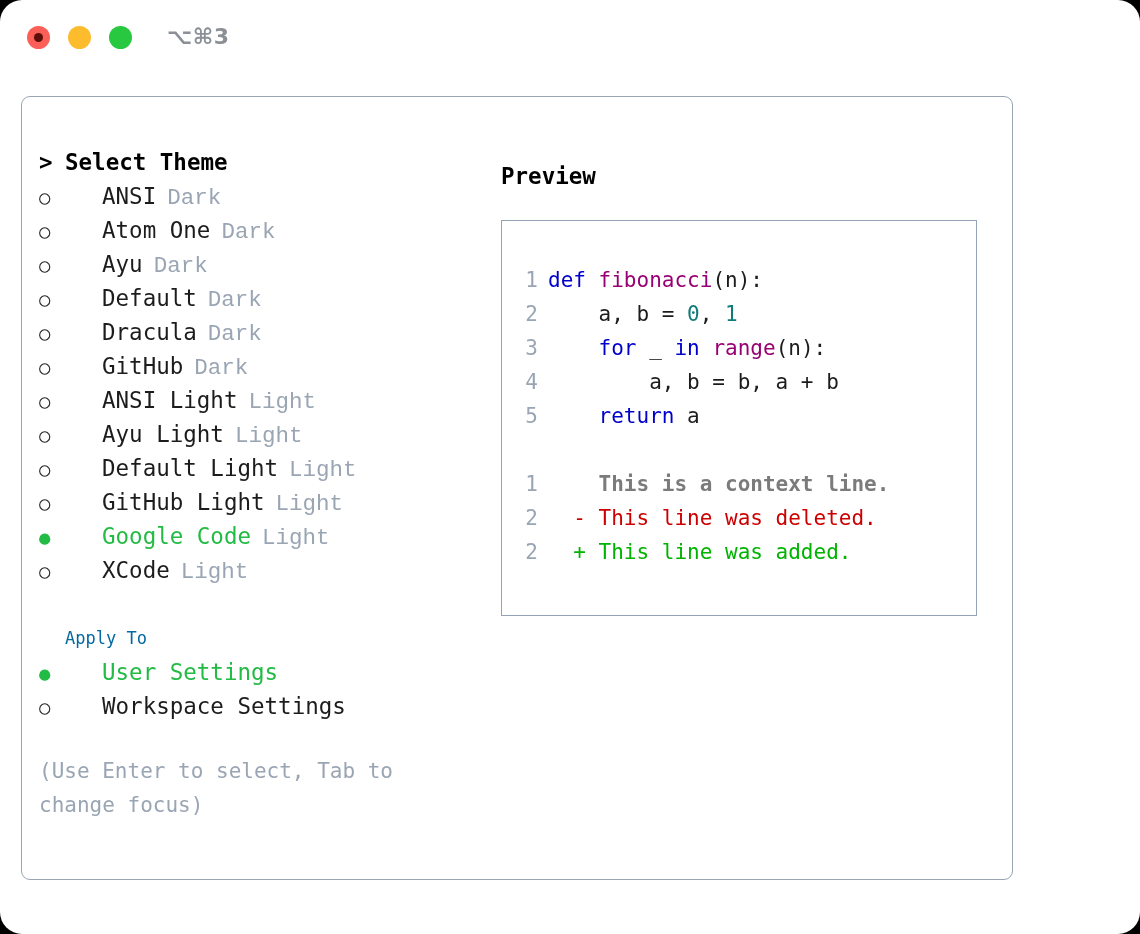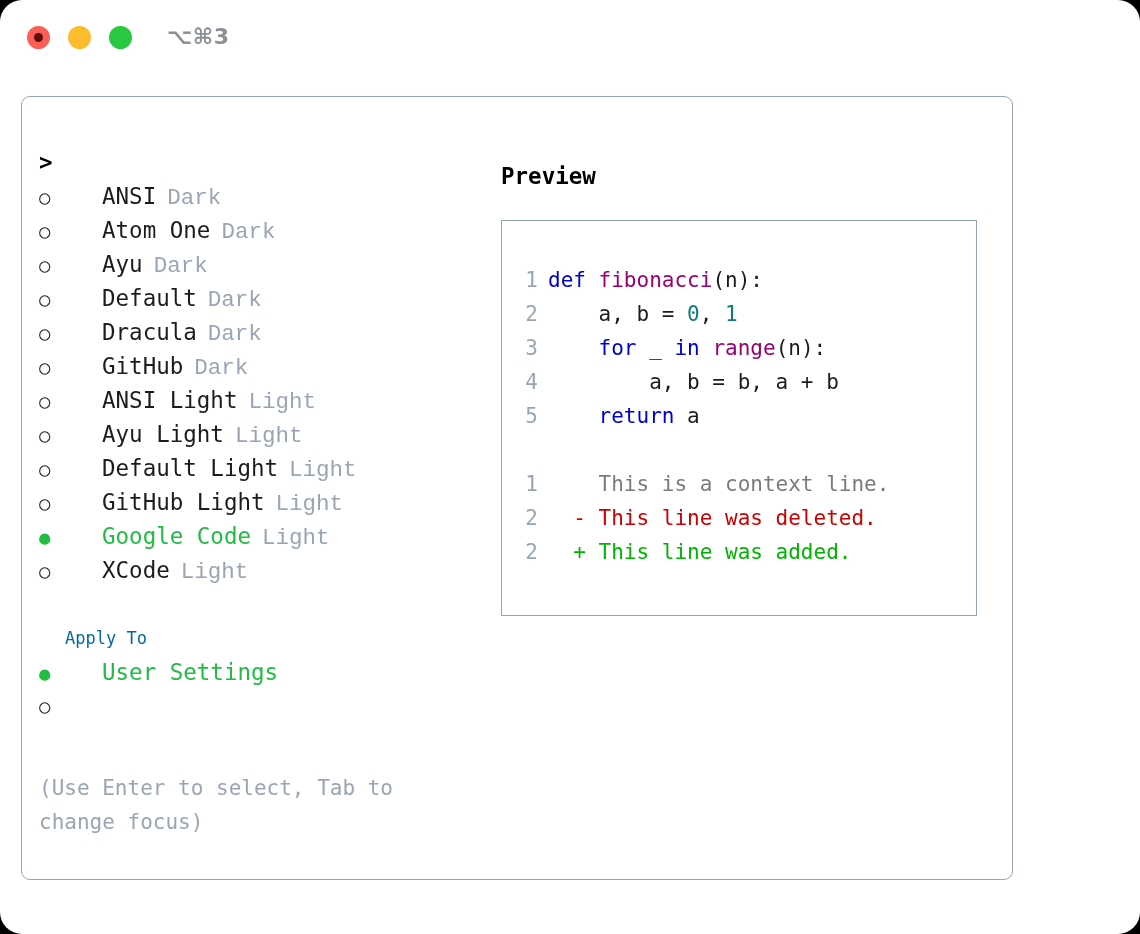--- a/index.html
+++ b/index.html
@@ -134,21 +134,21 @@
   .apply-head {
     font-size: 17px;
     color: #0369a1;
     line-height: 34px;
     height: 34px;
     padding-left: 26px;
     white-space: pre;
   }
   .spacer-34 { height: 34px; }
   .hint {
-    margin-top: 48px;
+    margin-top: 31px;
     font-size: 21px;
     line-height: 34px;
     color: #9aa5b4;
     width: 400px;
     white-space: pre-wrap;
   }
   
   .preview-head {
     font-size: 22.5px;
     font-weight: 700;
@@ -182,21 +182,21 @@
     text-align: right;
     color: #9aa5b4;
     margin-right: 10px;
   }
   .code-gap { height: 34px; }
   .tok-kw   { color: #0000cc; }
   .tok-fn   { color: #990073; }
   .tok-txt  { color: #1c1c1c; }
   .tok-num  { color: #0e7c7b; }
   .tok-blt  { color: #990073; }
-  .d-ctx { color: #7b7b7b; }
+  .d-ctx { color: #7b7b7b; font-weight: bold; }
   .d-del { color: #cc0000; }
   .d-add { color: #00b300; }
 </style>
 </head>
 <body>
 
 <div class="window">
 
   <div class="titlebar">
     <div class="lights">
@@ -206,20 +206,21 @@
     </div>
     <div class="win-title">⌥⌘3</div>
   </div>
 
   <div class="panel">
 
     <div class="col-left">
 
       <div class="section-head">
         <span class="head-caret">&gt;</span>
+        <span>Select Theme</span>
       </div>
 
       <div class="opt-list" id="theme-list">
           <div class="opt"><span class="bullet">○</span><span class="opt-label">ANSI</span><span class="opt-tag">Dark</span></div>
           <div class="opt"><span class="bullet">○</span><span class="opt-label">Atom One</span><span class="opt-tag">Dark</span></div>
           <div class="opt"><span class="bullet">○</span><span class="opt-label">Ayu</span><span class="opt-tag">Dark</span></div>
           <div class="opt"><span class="bullet">○</span><span class="opt-label">Default</span><span class="opt-tag">Dark</span></div>
           <div class="opt"><span class="bullet">○</span><span class="opt-label">Dracula</span><span class="opt-tag">Dark</span></div>
           <div class="opt"><span class="bullet">○</span><span class="opt-label">GitHub</span><span class="opt-tag">Dark</span></div>
           <div class="opt"><span class="bullet">○</span><span class="opt-label">ANSI Light</span><span class="opt-tag">Light</span></div>
@@ -229,21 +230,21 @@
           <div class="opt selected"><span class="bullet on">●</span><span class="opt-label">Google Code</span><span class="opt-tag">Light</span></div>
           <div class="opt"><span class="bullet">○</span><span class="opt-label">XCode</span><span class="opt-tag">Light</span></div>
         </div>
 
       <div class="spacer-34"></div>
 
       <div class="apply-head">Apply To</div>
 
       <div class="opt-list" id="apply-list">
           <div class="opt selected"><span class="bullet on">●</span><span class="opt-label">User Settings</span></div>
-          <div class="opt"><span class="bullet">○</span></div>
+          <div class="opt"><span class="bullet">○</span><span class="opt-label">Workspace Settings</span></div>
         </div>
 
       <div class="hint">(Use Enter to select, Tab to change focus)</div>
     </div>
 
     <div class="col-right">
       <div class="preview-head">Preview</div>
       <div class="code-box">
         <div id="code-lines">
             <div class="code-line"><span class="ln">1</span><span class="tok-kw">def </span><span class="tok-fn">fibonacci</span><span class="tok-txt">(n):</span></div>

